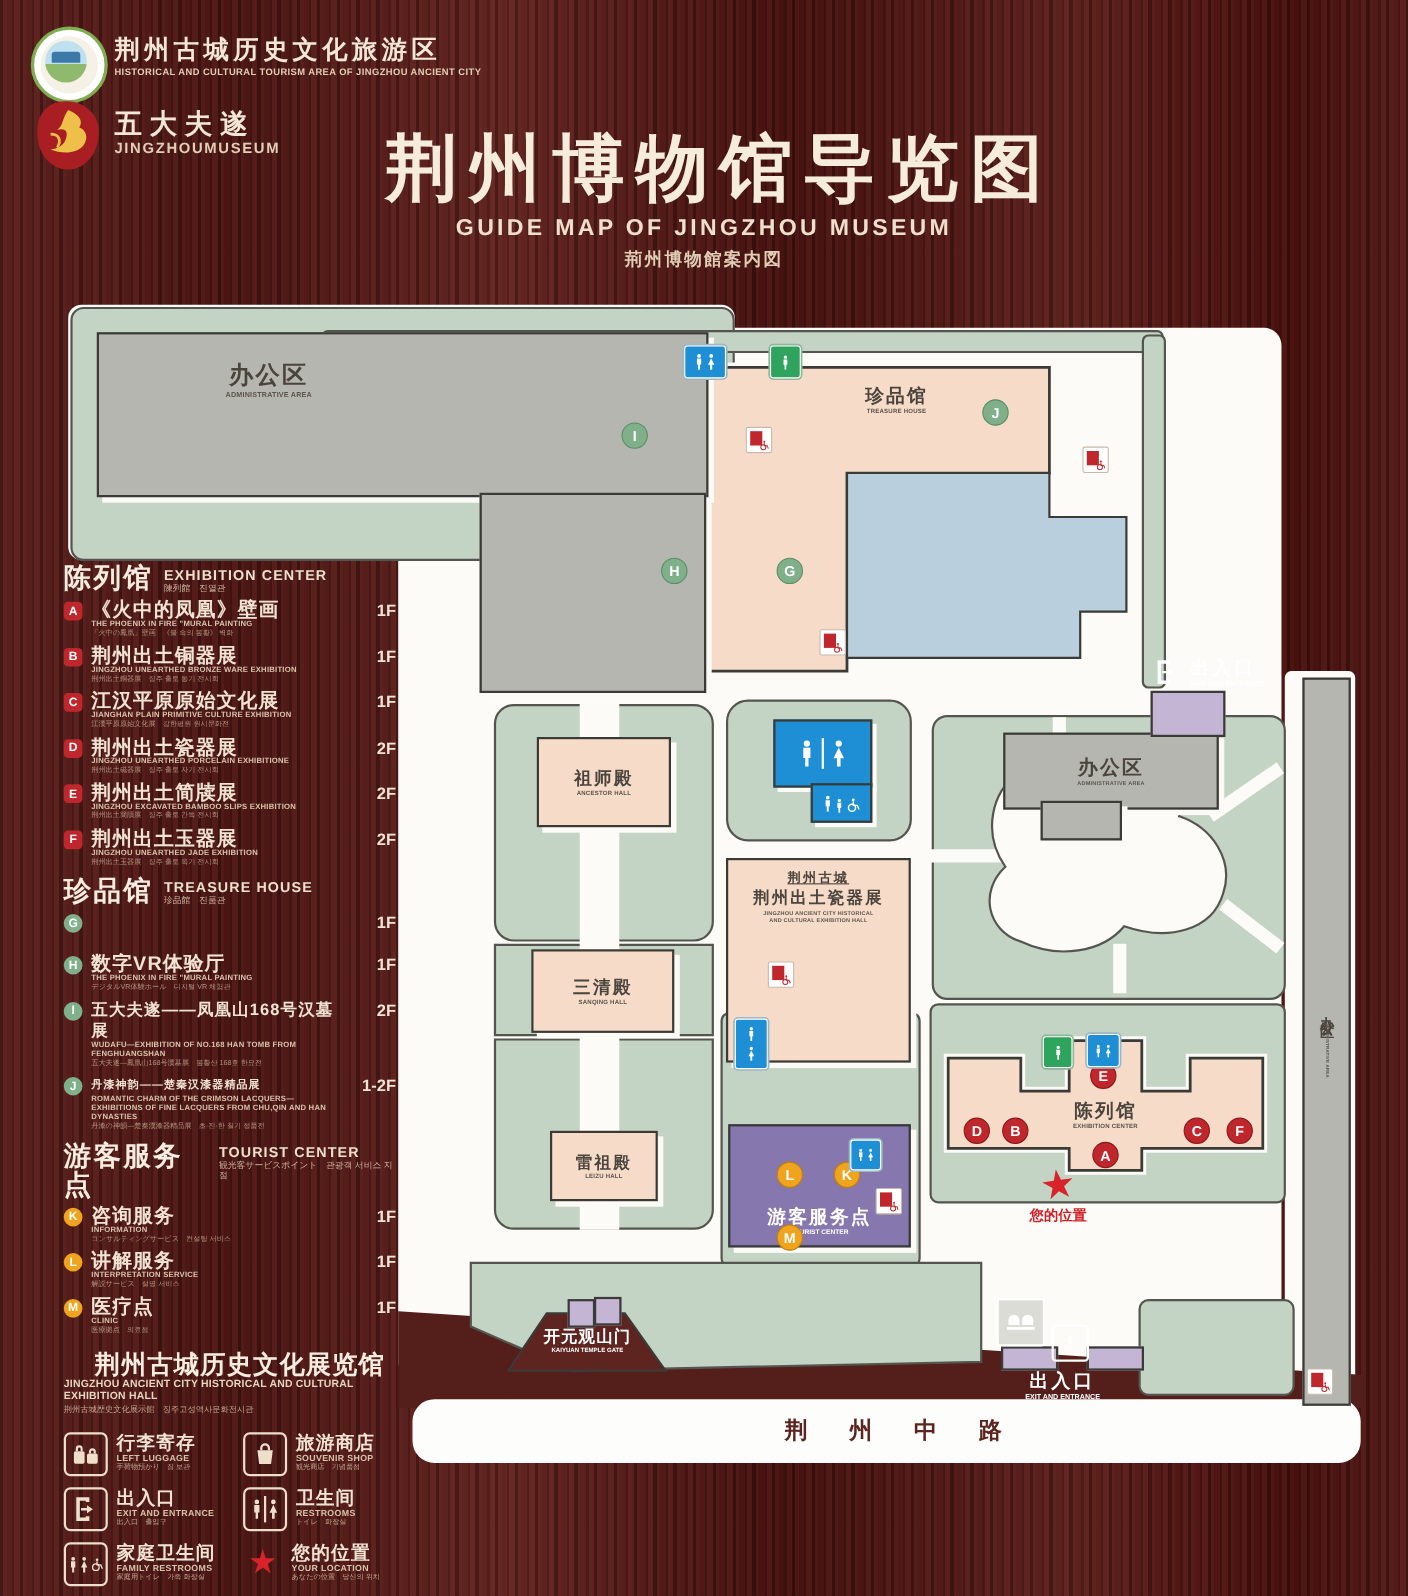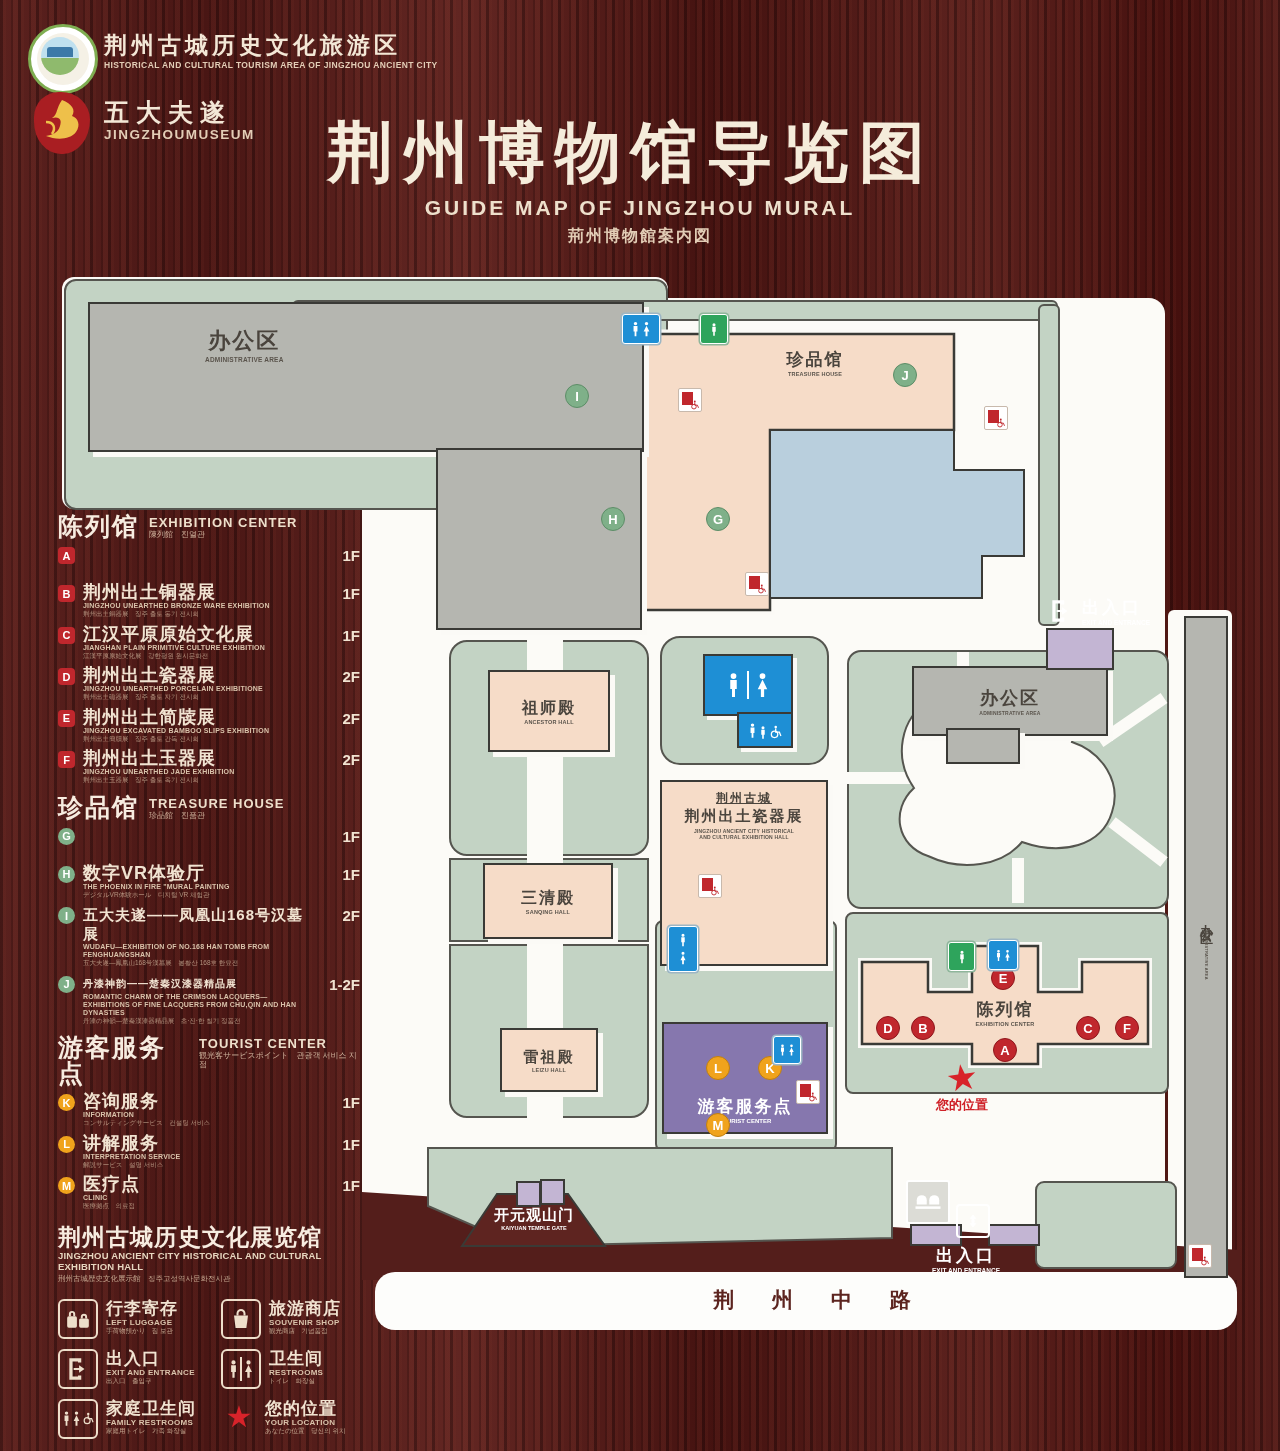--- a/index.html
+++ b/index.html
@@ -10,41 +10,41 @@
       linear-gradient(90deg,#5a211e 0%,#491614 16%,#622622 36%,#441210 56%,#5c221e 76%,#45100e 92%,#531d1a 100%);}
   .abs{position:absolute;}
   
   .logo-circle{left:28px;top:24px;width:64px;height:64px;border-radius:50%;background:#f5f1e6;border:3px solid #7fae52;box-shadow:inset 0 0 0 6px #fff;z-index:6;}
   .logo-circle .inner{position:absolute;left:10px;top:10px;width:38px;height:38px;border-radius:50%;background:linear-gradient(180deg,#bfe0ef 55%,#8fba6d 55%);overflow:hidden;}
   .logo-circle .roof{position:absolute;left:16px;top:20px;width:26px;height:10px;background:#3c79a8;border-radius:3px 3px 0 0;}
   .logo-phx{left:34px;top:92px;width:56px;height:62px;background:#a91e22;border-radius:46% 54% 50% 50%/42% 46% 58% 54%;z-index:6;}
   .h-zh{font-weight:900;color:#f3e7d6;letter-spacing:4px;}
   .h-en{font-weight:700;color:#e3cdb6;}
   
-  .title-zh{left:276px;top:108px;width:710px;text-align:center;font-size:66px;font-weight:900;color:#f5ecdb;letter-spacing:10px;z-index:6;}
+  .title-zh{left:299px;top:108px;width:710px;text-align:center;font-size:66px;font-weight:900;color:#f5ecdb;letter-spacing:10px;z-index:6;}
   .title-en{left:285px;top:196px;width:710px;text-align:center;font-size:21px;font-weight:700;color:#eee0cc;letter-spacing:3px;z-index:6;}
   .title-ja{left:285px;top:226px;width:710px;text-align:center;font-size:16px;font-weight:700;color:#e2cdb6;letter-spacing:2px;z-index:6;}
   .title-ko{left:285px;top:248px;width:710px;text-align:center;font-size:15px;font-weight:700;color:#e2cdb6;letter-spacing:2px;z-index:6;}
   
   .legend{left:58px;top:503px;width:302px;z-index:6;color:#ecdcc8;}
   .lsec{display:flex;gap:10px;align-items:flex-start;margin-bottom:6px;margin-top:10px;}
   .lsec .zh{font-size:25px;font-weight:900;color:#f7ece0;letter-spacing:2px;line-height:26px;}
   .lsec .en{font-size:13px;font-weight:900;letter-spacing:1px;color:#eedfcb;line-height:14px;padding-top:3px;}
   .lsec .sub{font-size:8px;color:#cdb09a;line-height:9px;}
   .lrow{position:relative;display:flex;gap:8px;margin-bottom:7px;min-height:31px;}
   .badge{flex:0 0 auto;width:17px;height:17px;margin-top:2px;display:flex;align-items:center;justify-content:center;font-size:11px;font-weight:900;color:#fff;}
   .rsq{background:#c0272d;border-radius:4px;}
   .gcir{background:#7fb089;border-radius:50%;}
   .ocir{background:#f0a31c;border-radius:50%;}
   .rtext{width:228px;}
   .rzh{font-size:18px;font-weight:700;color:#f1e3d1;line-height:19px;letter-spacing:1px;}
   .ren{font-size:7px;font-weight:700;color:#d9c2aa;line-height:8px;letter-spacing:.2px;}
   .rsub{font-size:6.5px;color:#c2a48d;line-height:7.5px;opacity:.85;}
   .rfloor{position:absolute;right:0;top:2px;font-size:15px;font-weight:900;color:#f1e3d1;}
-  .hall-zh{font-size:23px;font-weight:900;color:#f7ece0;letter-spacing:1px;line-height:26px;margin-top:14px;}
+  .hall-zh{font-size:23px;font-weight:900;color:#f7ece0;letter-spacing:1px;line-height:26px;margin-top:14px;padding-left:28px;}
   .hall-en{font-size:9.5px;font-weight:900;color:#e7d6bf;line-height:11px;letter-spacing:.2px;}
   .hall-sub{font-size:7.5px;color:#c2a48d;line-height:9px;margin-top:2px;}
   .facgrid{display:grid;grid-template-columns:163px 139px;row-gap:10px;margin-top:16px;}
   .fcard{display:flex;gap:8px;align-items:flex-start;}
   .fic{flex:0 0 auto;width:36px;height:36px;border:2px solid #eedfcb;border-radius:6px;color:#eedfcb;display:flex;align-items:center;justify-content:center;gap:1px;}
   .fic.noborder{border:none;}
   .ftxt .zh{font-size:17px;font-weight:900;color:#f1e3d1;line-height:19px;letter-spacing:1px;}
   .ftxt .en{font-size:8px;font-weight:700;color:#d9c2aa;line-height:9px;letter-spacing:.3px;}
   .ftxt .sub{font-size:6.5px;color:#c2a48d;line-height:8px;}
   
@@ -127,21 +127,21 @@
   <div class="abs logo-phx">
     <svg width="56" height="62" viewBox="0 0 56 62">
         <path d="M28 8c-6 8-4 14-10 18 8-2 10 2 8 8-2 7-8 9-14 10 10 4 24 4 30-4 5-7 2-14-4-16 4-6 0-12-10-16z" fill="#eec04a"></path>
         <path d="M12 30c8 0 10 6 6 12" fill="none" stroke="#eec04a" stroke-width="2.5"></path>
       </svg>
   </div>
   <div class="abs h-zh" style="left:104px;top:96px;font-size:25px;letter-spacing:7px;">五大夫遂</div>
   <div class="abs h-en" style="left:104px;top:127px;font-size:13.5px;letter-spacing:1.5px;">JINGZHOUMUSEUM</div>
 
   <div class="abs title-zh">荆州博物馆导览图</div>
-  <div class="abs title-en">GUIDE MAP OF JINGZHOU MURAL</div>
+  <div class="abs title-en">GUIDE MAP OF JINGZHOU MUSEUM</div>
   <div class="abs title-ja">荊州博物館案内図</div>
 
   <div class="abs panel" style="left:62px;top:277px;width:606px;height:232px;border-radius:12px;"></div>
   <div class="abs panel" style="left:362px;top:298px;width:803px;height:956px;border-radius:16px;"></div>
   <div class="abs panel" style="left:1168px;top:610px;width:64px;height:676px;border-radius:6px;"></div>
 
   <div class="abs pad" style="left:64px;top:279px;width:600px;height:227px;border-radius:12px;"></div>
   <div class="abs pad" style="left:292px;top:300px;width:762px;height:17px;border-radius:6px;"></div>
   <div class="abs pad" style="left:1038px;top:304px;width:18px;height:318px;border-radius:6px;"></div>
   <div class="abs pad" style="left:449px;top:640px;width:196px;height:212px;border-radius:18px;"></div>
@@ -383,20 +383,25 @@
 
     <div class="lsec">
       <div class="zh">陈列馆</div>
       <div>
           <div class="en">EXHIBITION CENTER</div>
       <div class="sub">陳列館　진열관</div>
         </div>
     </div>
     <div class="lrow">
       <span class="badge rsq">A</span>
+      <div class="rtext">
+          <div class="rzh">《火中的凤凰》壁画</div>
+          <div class="ren">THE PHOENIX IN FIRE "MURAL PAINTING</div>
+          <div class="rsub">「火中の鳳凰」壁画　《불 속의 봉황》 벽화</div>
+        </div>
       <span class="rfloor">1F</span>
     </div>
     <div class="lrow">
       <span class="badge rsq">B</span>
       <div class="rtext">
           <div class="rzh">荆州出土铜器展</div>
           <div class="ren">JINGZHOU UNEARTHED BRONZE WARE EXHIBITION</div>
           <div class="rsub">荆州出土銅器展　징주 출토 동기 전시회</div>
         </div>
       <span class="rfloor">1F</span>

